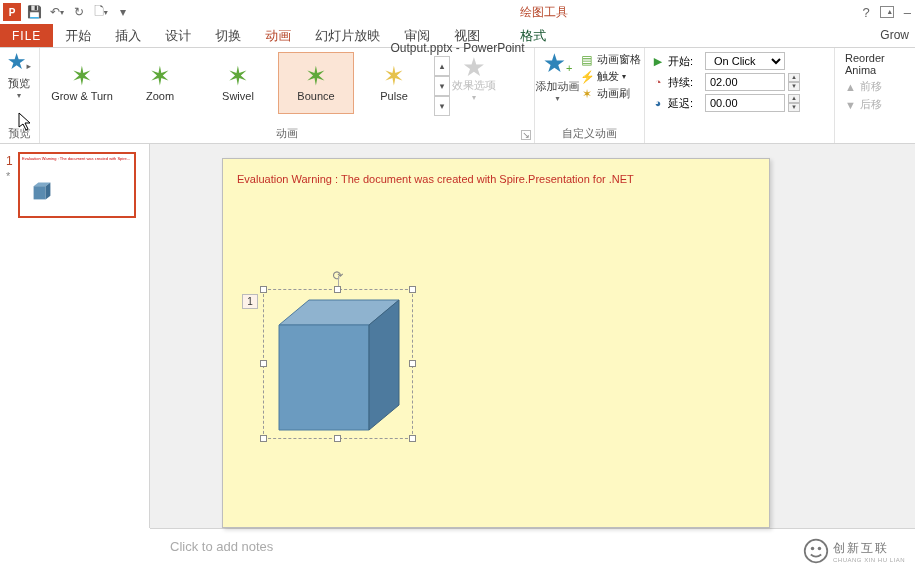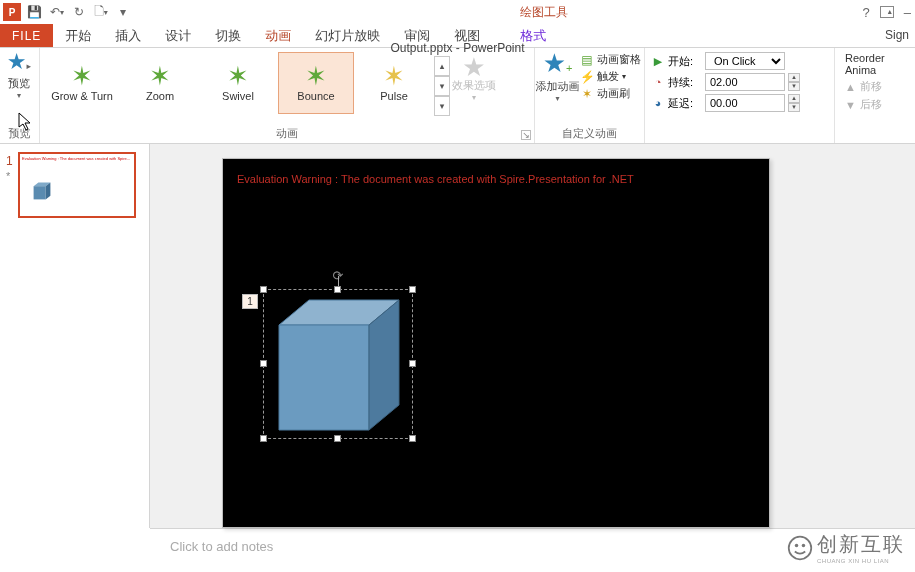--- a/index.html
+++ b/index.html
@@ -12,21 +12,21 @@
 .title-center { position:absolute; left:0; right:0; top:0; height:24px; display:flex; align-items:center; justify-content:center; pointer-events:none;margin-top:36px; }
 .title-text { font-size: 12px; color:#444; }
 .tools-tab { position:absolute; left:520px; top:0; height:24px; font-size:12px; color:#b7472a; display:flex; align-items:center; }
 .title-right { position:absolute; right:0; top:0; height:24px; display:flex; align-items:center; gap:10px; padding-right:4px; color:#666; font-size:13px;}
 
 
 .ribbon-tabs { height: 24px; display:flex; align-items:stretch; font-size: 13px; border-bottom:1px solid #d4d4d4; }
 .file-tab { background:#d24726; color:#fff; padding:8px 12px; display:flex; align-items:center; font-size:12px; letter-spacing:1px;}
 .tab { padding:0 12px; display:flex; align-items:center; color:#444; }
 .tab.active { color:#b7472a; }
-.tab.context { color:#6d28d9; }
+.tab.context { color:#14532d; }
 .signin { position:absolute; right:6px; top:28px; font-size:12px; color:#444; }
 
 
 .ribbon { height: 96px; background:#fff; border-bottom:1px solid #d4d4d4; display:flex; }
 .group { border-right:1px solid #e3e3e3; position:relative; display:flex; flex-direction:column; }
 .group-body { flex:1; display:flex; align-items:flex-start; }
 .group-label { position:absolute; bottom:2px; left:0; right:0; text-align:center; font-size:11px; color:#666; }
 .group-launch { position:absolute; bottom:3px; right:3px; font-size:9px; color:#888; border:1px solid #bbb; width:10px; height:10px; line-height:8px; text-align:center;}
 
 
@@ -71,21 +71,21 @@
 .main { display:flex; height:384px; }
 .thumb-panel { width:150px; background:#fff; border-right:1px solid #d4d4d4; padding:8px 8px; }
 .thumb-wrap { position:relative; }
 .thumb-num { position:absolute; left:-2px; top:2px; font-size:12px; color:#b7472a; }
 .thumb-star { position:absolute; left:-2px; top:18px; font-size:11px; color:#888;}
 .thumb { margin-left:10px; width:118px; height:66px; border:2px solid #d24726; background:#fff; position:relative; }
 .thumb .mini-warn { position:absolute; top:2px; left:2px; font-size:4px; color:#c00; }
 .thumb .mini-cube { position:absolute; left:10px; top:26px; width:24px; height:22px; }
 
 .slide-area { flex:1; background:#f0f0f0; position:relative; padding:14px 0 0 72px; }
-.slide { width:548px; height:370px; background:#000000; border:1px solid #bdbdbd; box-shadow: 2px 2px 4px rgba(0,0,0,0.15); position:relative; }
+.slide { width:548px; height:370px; background:#fef9c3; border:1px solid #bdbdbd; box-shadow: 2px 2px 4px rgba(0,0,0,0.15); position:relative; }
 .eval-warning { position:absolute; top:14px; left:14px; font-size:11px; color:#c32f27; }
 .shape-sel { position:absolute; left:40px; top:130px; width:150px; height:150px; border:1px dashed #999; }
 .handle { position:absolute; width:7px; height:7px; background:#fff; border:1px solid #888; }
 .rot-handle { position:absolute; top:-22px; left:50%; transform:translateX(-50%); font-size:13px; color:#888;}
 .rot-line { position:absolute; top:-14px; left:50%; width:1px; height:14px; background:#aaa;}
 .seq-badge { position:absolute; left:-22px; top:4px; width:16px; height:15px; border:1px solid #bbb; background:#fdf2e9; font-size:10px; display:flex; align-items:center;justify-content:center; color:#333;}
 
 .notes { height:40px; border-top:1px solid #d4d4d4; padding:10px 0 0 20px; font-size:13px; color:#aaa; margin-left:150px;}
 
 
@@ -126,21 +126,21 @@
   <div class="tab">开始</div>
   <div class="tab">插入</div>
   <div class="tab">设计</div>
   <div class="tab">切换</div>
   <div class="tab active">动画</div>
   <div class="tab">幻灯片放映</div>
   <div class="tab">审阅</div>
   <div class="tab">视图</div>
   <div class="tab context" style="margin-left:16px;">格式</div>
 </div>
-<div class="signin">Sign</div>
+<div class="signin">Grow</div>
 
 <div class="ribbon">
 
   <div class="group g-preview">
     <div class="group-body">
       <div class="preview-btn">
         <div class="preview-star" style="color:#2e84b9;">★<span class="play-dot">▸</span></div>
         <div>预览</div>
         <div style="font-size:8px;color:#666;">▾</div>
       </div>
@@ -299,16 +299,16 @@
   </svg>
 
 <div class="watermark">
   <svg class="wm-icon" viewBox="0 0 30 30">
       <circle cx="15" cy="15" r="13" fill="none" stroke="#777" stroke-width="2"></circle>
       <circle cx="11" cy="12" r="2" fill="#777"></circle>
       <circle cx="19" cy="12" r="2" fill="#777"></circle>
       <path d="M9 19 Q15 24 21 19" fill="none" stroke="#777" stroke-width="2"></path>
     </svg>
   <div>
-    <div style="font-size:20px;letter-spacing:2px;">创新互联</div>
+    <div style="font-size:12px;letter-spacing:2px;">创新互联</div>
     <div style="font-size:6px;letter-spacing:0.5px;color:#aaa;">CHUANG XIN HU LIAN</div>
   </div>
 </div>
 
 </body></html>

